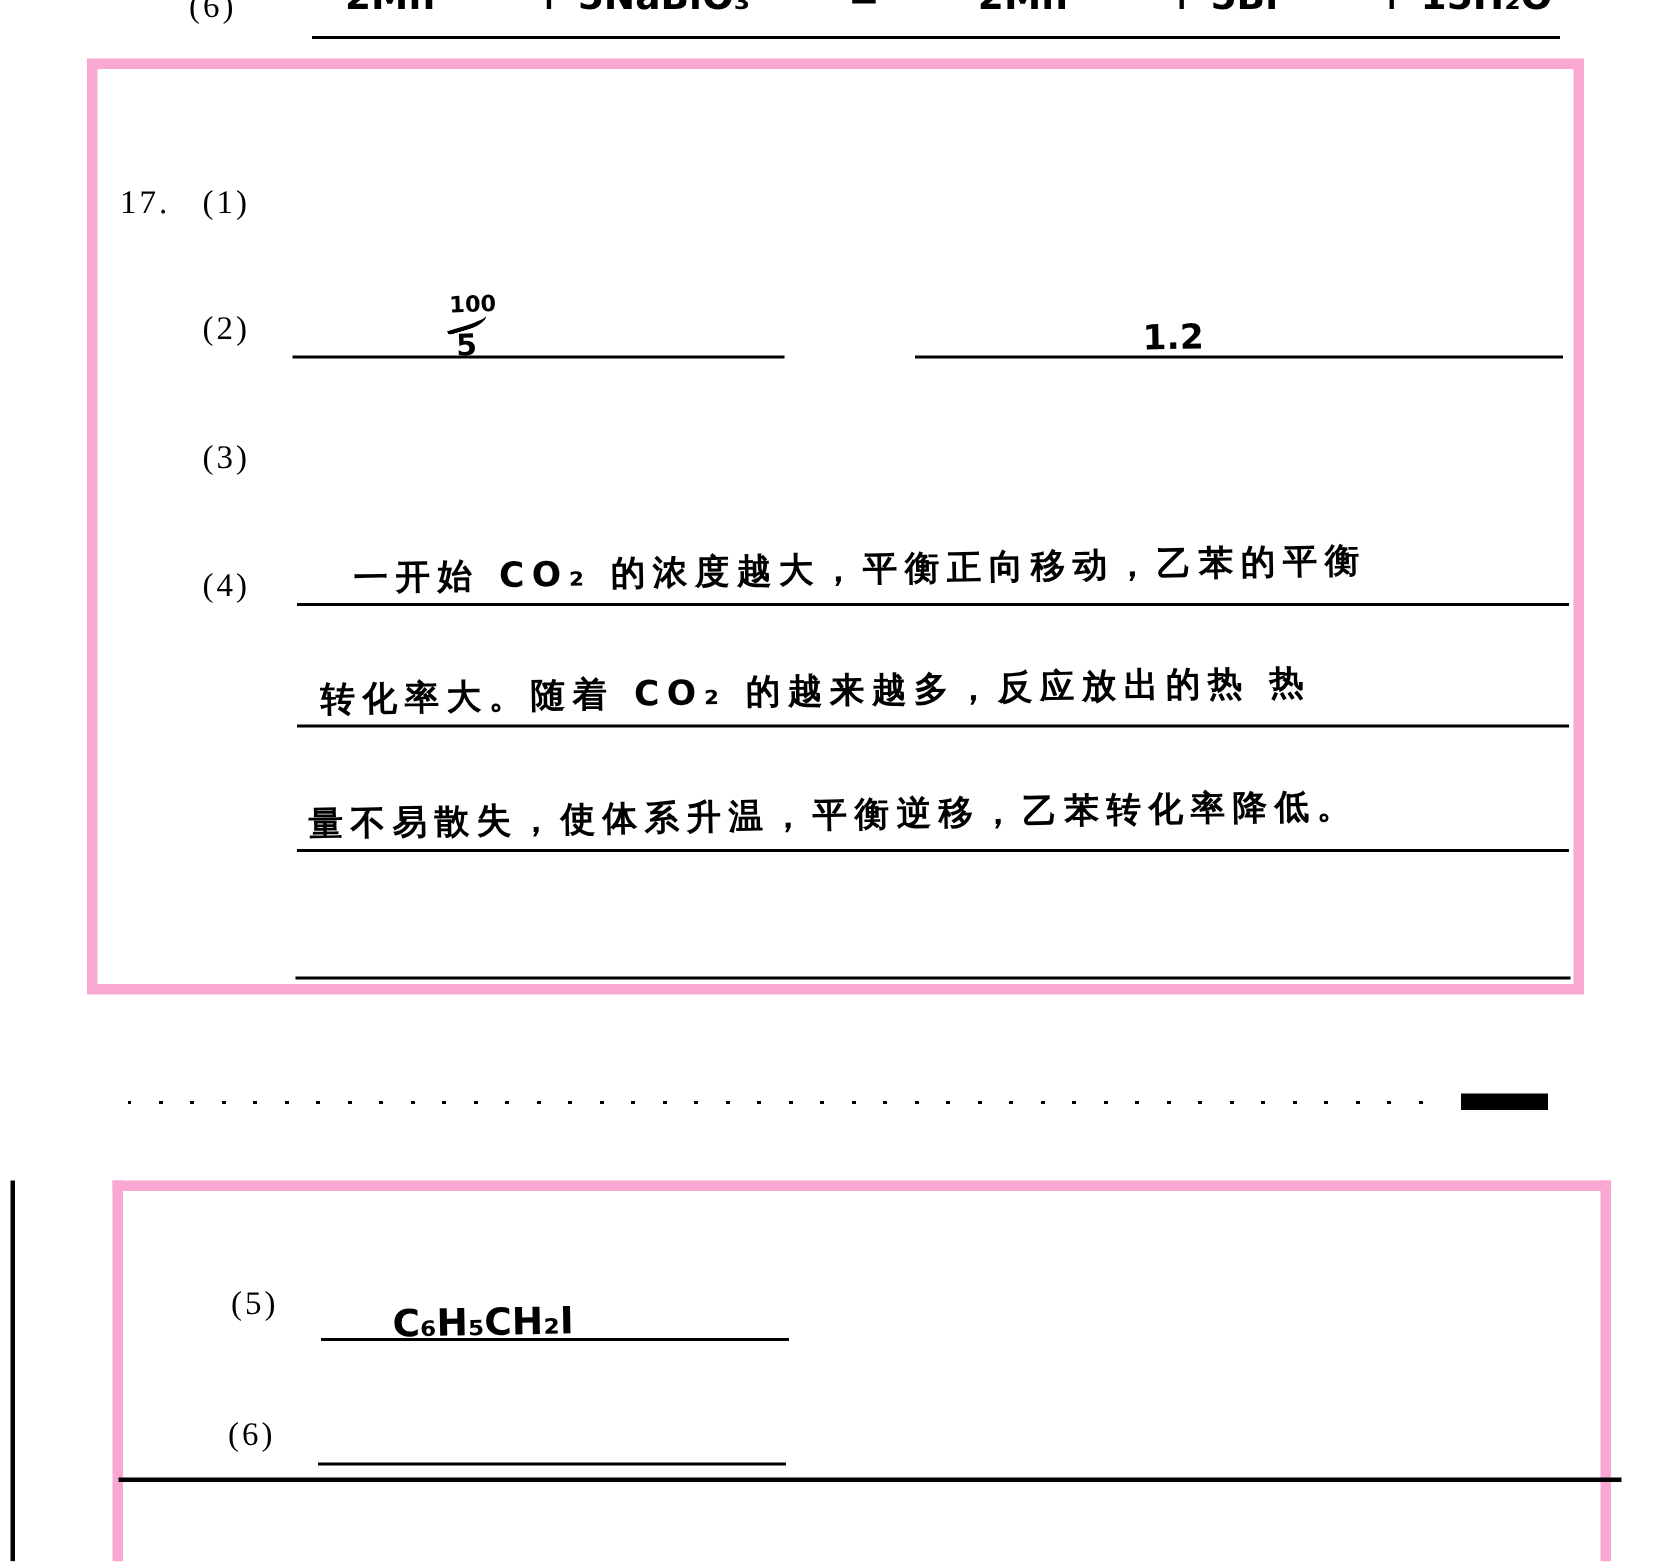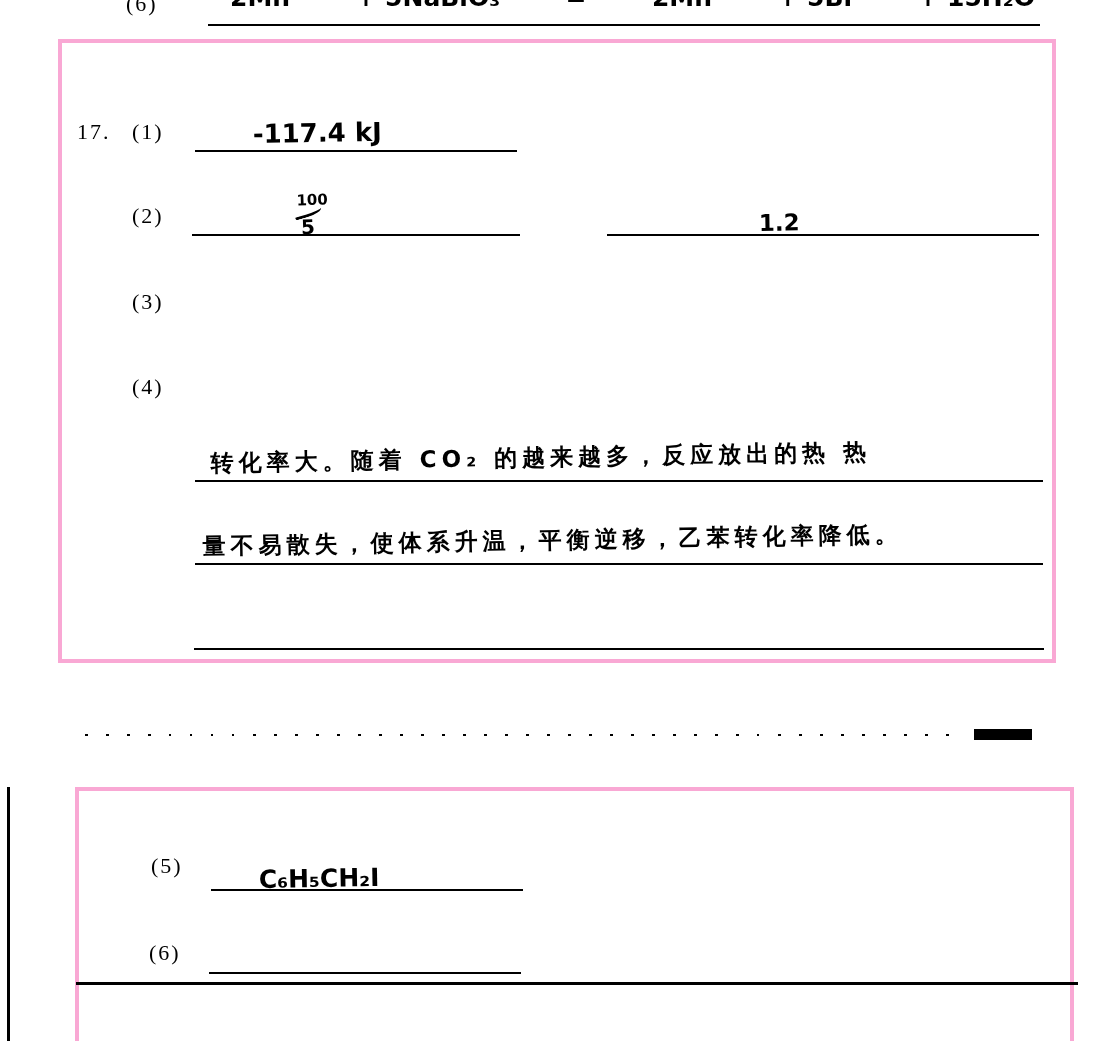--- a/index.html
+++ b/index.html
@@ -8,21 +8,21 @@
     background:#fff; overflow:hidden; color:#000;
     font-family:"Liberation Serif", serif;
   }
   .plabel { position:absolute; font-size:22px; letter-spacing:2px; white-space:nowrap; }
   .hand {
     font-family:"DejaVu Sans", sans-serif; font-weight:600;
     white-space:nowrap; transform:rotate(-1deg); transform-origin:left bottom;
   }
   .blank { position:absolute; border-bottom:2.5px solid #000; }
   .blank > .hand { position:absolute; bottom:1px; }
-  .box { position:absolute; border:4px solid #f9a8d4; box-sizing:border-box; background:#fff; }
+  .box { position:absolute; border:7px solid #f9a8d4; box-sizing:border-box; background:#fff; }
   .eq-row {
     position:absolute; left:230px; top:-17px; width:805px;
     display:flex; justify-content:space-between;
     font-size:25px;
   }
   .eq-row .hand { transform:none; }
   .topline { position:absolute; left:208px; top:24px; width:832px; border-top:2.5px solid #000; }
   .handline { font-size:23px; letter-spacing:5px; }
   .frac { position:absolute; left:100px; bottom:-3px; text-align:center; font-family:"DejaVu Sans", sans-serif; font-weight:600; transform:rotate(-2deg); }
   .frac .num { display:block; font-size:15px; line-height:14px; transform:translateX(5px); }
@@ -50,39 +50,39 @@
     <span class="hand">+ 5Bi</span>
     <span class="hand">+ 15H₂O</span>
   </div>
   <div class="topline"></div>
 
   <div class="box" style="left:58px; top:39px; width:998px; height:624px;">
 
     <span class="plabel" style="left:15px; top:76px;">17.</span>
 
     <span class="plabel" style="left:70px; top:76px;">(1)</span>
-    <div class="blank" style="left:133px; top:65px; width:322px; height:42px;">
-      <span class="hand" style="left:58px; font-size:26px;">-117.4 kJ</span>
-    </div>
 
     <span class="plabel" style="left:70px; top:160px;">(2)</span>
     <div class="blank" style="left:130px; top:147px; width:328px; height:44px;">
       <span class="frac">
         <span class="num">100</span>
         <span class="bar"></span>
         <span class="den">5</span>
       </span>
     </div>
     <div class="blank" style="left:545px; top:147px; width:432px; height:44px;">
       <span class="hand" style="left:152px; font-size:23px; bottom:-2px;">1.2</span>
     </div>
 
     <span class="plabel" style="left:70px; top:246px;">(3)</span>
 
     <span class="plabel" style="left:70px; top:331px;">(4)</span>
+    <div class="blank" style="left:133px; top:314px; width:848px; height:42px;">
+      <span class="hand handline" style="left:38px;">一开始 CO₂ 的浓度越大，平衡正向移动，乙苯的平衡</span>
+    </div>
     <div class="blank" style="left:133px; top:395px; width:848px; height:42px;">
       <span class="hand handline" style="left:16px;">转化率大。随着 CO₂ 的越来越多，反应放出的热 热</span>
     </div>
     <div class="blank" style="left:133px; top:478px; width:848px; height:42px;">
       <span class="hand handline" style="left:8px;">量不易散失，使体系升温，平衡逆移，乙苯转化率降低。</span>
     </div>
     <div class="blank" style="left:132px; top:565px; width:850px; height:40px;">
       <span class="hand handline" style="left:8px;"></span>
     </div>
   </div>

